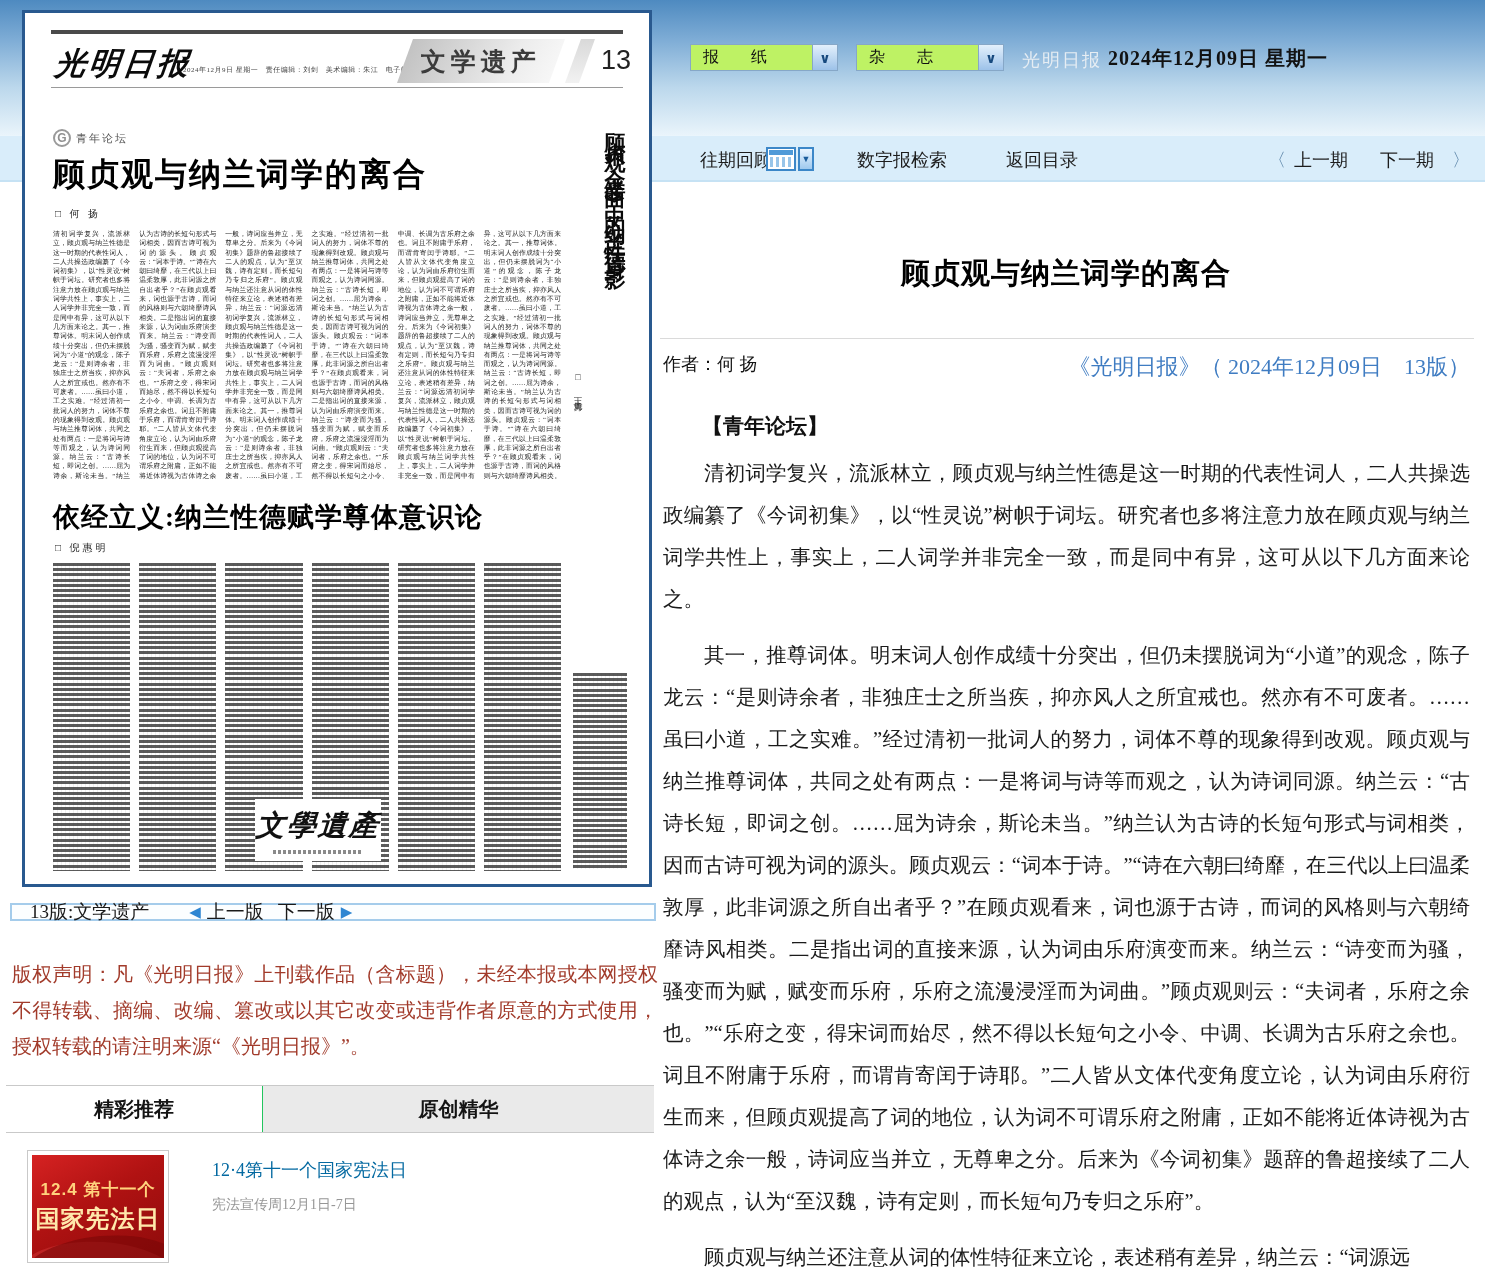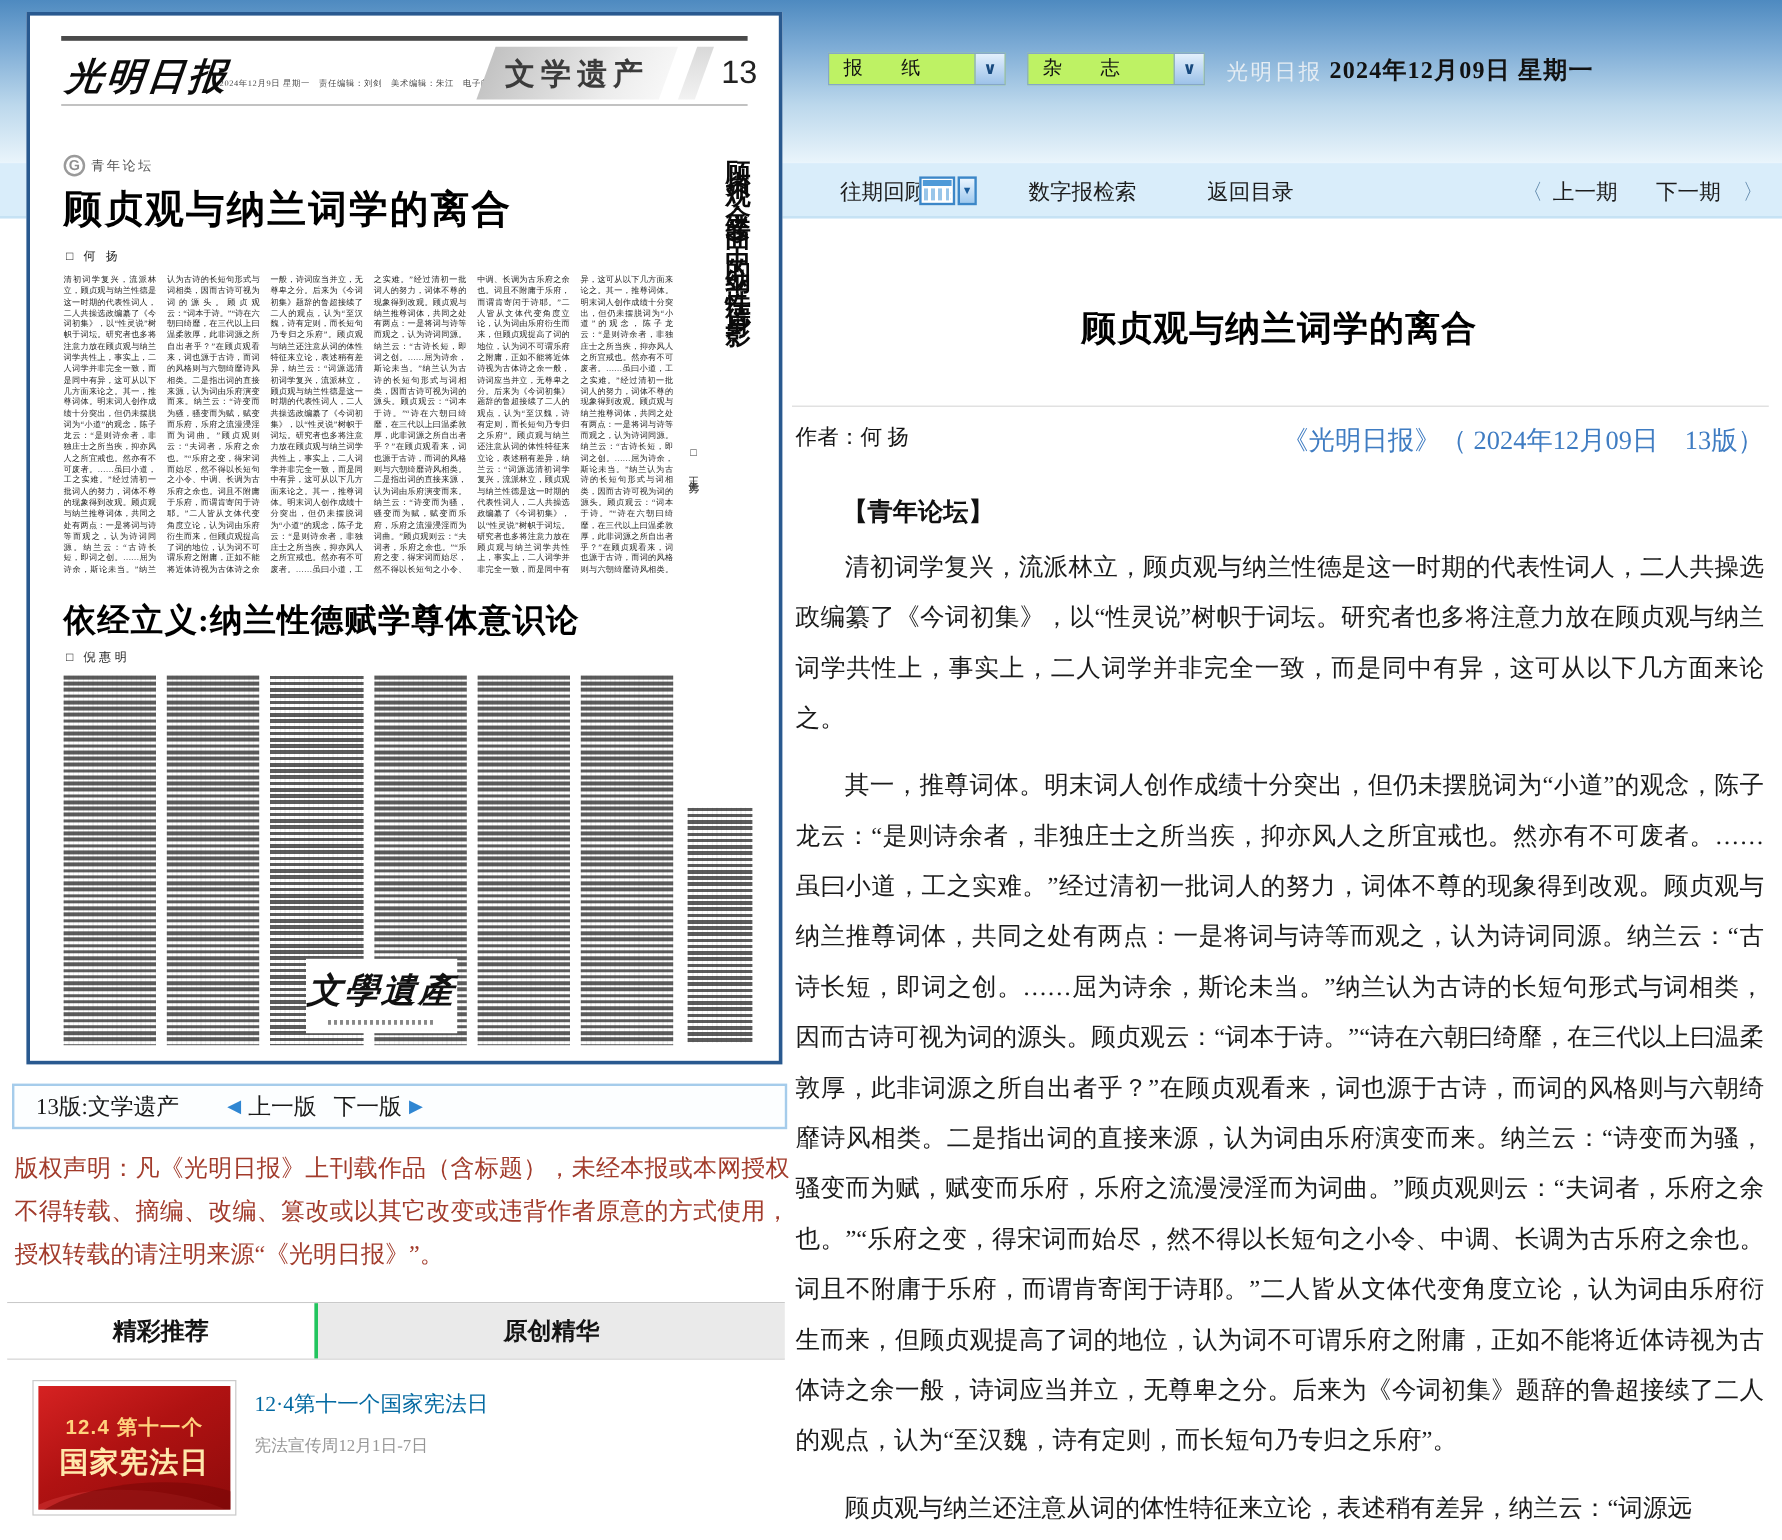--- a/index.html
+++ b/index.html
@@ -84,41 +84,41 @@
       repeating-linear-gradient(180deg, rgba(45,45,45,.78) 0 3px, rgba(255,255,255,0) 3px 5.2px),
       repeating-linear-gradient(90deg, rgba(0,0,0,.06) 0 1px, rgba(255,255,255,0) 1px 4px); }
   .np-callig { position:absolute; left:230px; top:786px; width:126px; height:62px; background:#fff;
     display:flex; flex-direction:column; align-items:center; justify-content:center; }
   .np-callig .cg { font-size:29px; font-weight:bold; font-style:italic; color:#111;
     letter-spacing:2px; transform:skewX(-4deg); white-space:nowrap; }
   .np-callig .cg-cap { margin-top:4px; width:90px; height:4px;
     background:repeating-linear-gradient(90deg,#8a8a8a 0 3px,transparent 3px 5px); }
 
   
-  .page-bar { position:absolute; left:10px; top:903px; width:646px; height:38px;
+  .page-bar { position:absolute; left:10px; top:903px; width:646px; height:18px;
     background:#fcfeff; border:2px solid #a5cceb; display:flex; align-items:center; font-size:19px; color:#1a1a1a; }
   .pb-label { margin-left:18px; }
   .pb-arrow { color:#2f86d2; font-size:15px; margin:0 6px; }
   .pb-arrow.first { margin-left:40px; }
   .pb-link { cursor:pointer; }
   .pb-link + .pb-sp { width:14px; }
 
   
   .copyright { position:absolute; left:12px; top:956px; width:646px; font-size:20px;
     line-height:36px; color:#a23b2b; text-align:justify; }
 
   
   .tabs { position:absolute; left:6px; top:1085px; width:648px; height:48px; display:flex;
     border-top:1px solid #c9c9c9; border-bottom:1px solid #c9c9c9; }
   .tab { display:flex; align-items:center; justify-content:center; font-size:20px; font-weight:bold;
     color:#141414; cursor:pointer; }
   .tab-active { width:256px; background:#fff; }
-  .tab-inactive { flex:1; background:#eaeaea; border-left:3px solid #22c55e; }
-
-  .promo-thumb { position:absolute; left:27px; top:1150px; width:170px; height:113px;
+  .tab-inactive { flex:1; background:#eaeaea; border-left:1px solid #22c55e; }
+
+  .promo-thumb { position:absolute; left:27px; top:1150px; width:142px; height:113px;
     background:#fff; border:1px solid #c9c9c9; padding:4px; cursor:pointer; }
   .thumb-red { position:relative; width:100%; height:100%; overflow:hidden;
     background:linear-gradient(150deg,#d62222 0%,#b01212 45%,#8e0b0b 100%);
     display:flex; flex-direction:column; align-items:center; justify-content:center; }
   .thumb-red::after { content:""; position:absolute; left:-12%; bottom:-20px; width:130%; height:42px;
     background:#7a0707; opacity:.6; border-radius:50% 50% 0 0 / 100% 100% 0 0; transform:rotate(-5deg); }
   .thumb-red::before { content:""; position:absolute; left:-12%; bottom:-26px; width:130%; height:42px;
     background:#e24848; opacity:.35; border-radius:50% 50% 0 0 / 100% 100% 0 0; transform:rotate(4deg); }
   .thumb-l1 { font-size:17px; font-weight:bold; color:#ffd27d; letter-spacing:1px; z-index:1;
     font-family:"Liberation Sans","DejaVu Sans",sans-serif; }

